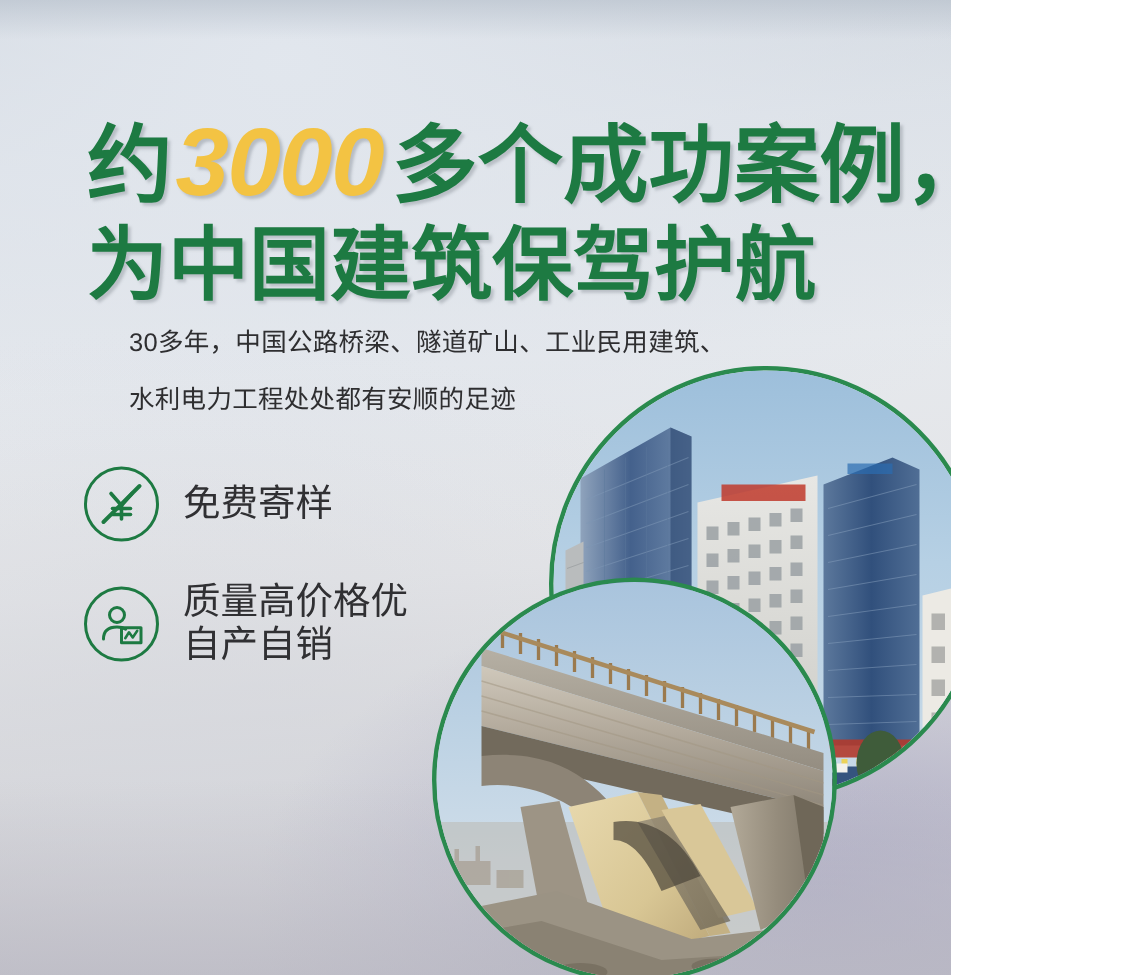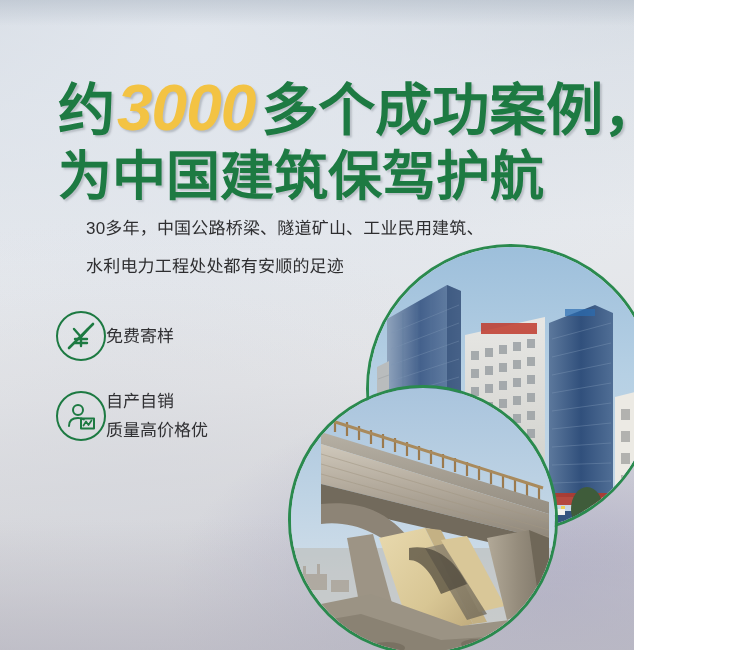--- a/index.html
+++ b/index.html
@@ -108,22 +108,23 @@
     border: 2.5px solid #1d7a42;
     border-radius: 50%;
     display: flex;
     align-items: center;
     justify-content: center;
     background: transparent;
     box-sizing: border-box;
   }
   .feature-icon svg { display: block; }
   .feature-text {
+    margin-left: 16px;
     color: #303033;
-    font-size: 17px;
+    font-size: 25px;
     line-height: 29px;
     white-space: nowrap;
   }
   .feature-text .l2 { display: block; }
 
   
   .photo {
     position: absolute;
     border-radius: 50%;
     overflow: hidden;
@@ -487,21 +488,21 @@
         <svg width="34" height="34" viewBox="0 0 34 34">
           <g fill="none" stroke="#1d7a42" stroke-width="2" stroke-linecap="round" stroke-linejoin="round">
             <circle cx="14" cy="11" r="5"></circle>
             <path d="M5 27 Q5 19 14 19 Q17.5 19 19.8 20.4"></path>
             <rect x="17" y="19.5" width="13" height="10"></rect>
           </g>
           <polyline points="19.5,26.5 22,22.5 24.5,26 27.5,21.5" fill="none" stroke="#1d7a42" stroke-width="1.7" stroke-linecap="round" stroke-linejoin="round"></polyline>
         </svg>
       </div>
       <div class="feature-text">
+        <span class="l2">质量高价格优</span>
         <span class="l2">自产自销</span>
-        <span class="l2">质量高价格优</span>
       </div>
     </div>
 
 
   </div>
 
 </div>
 
 </body></html>

